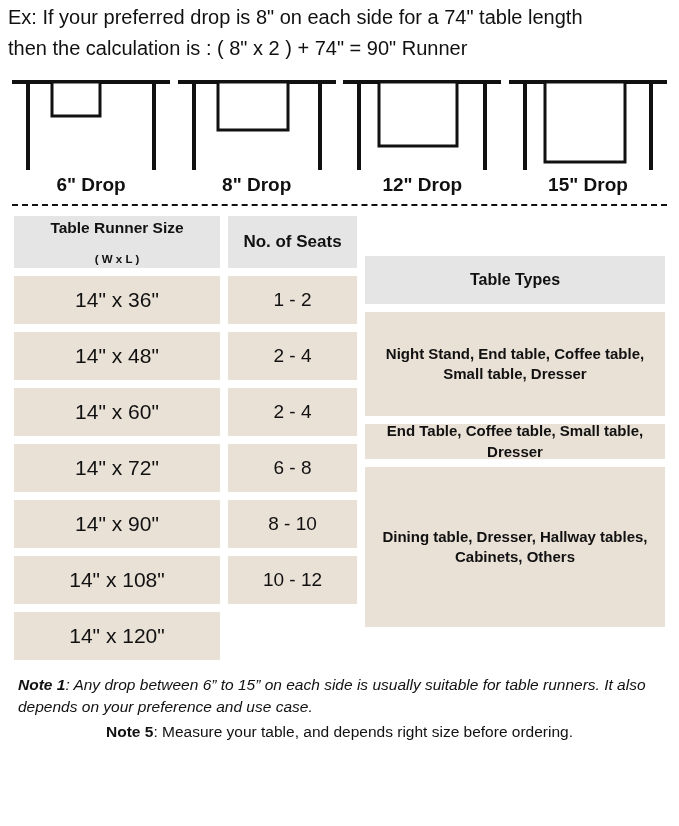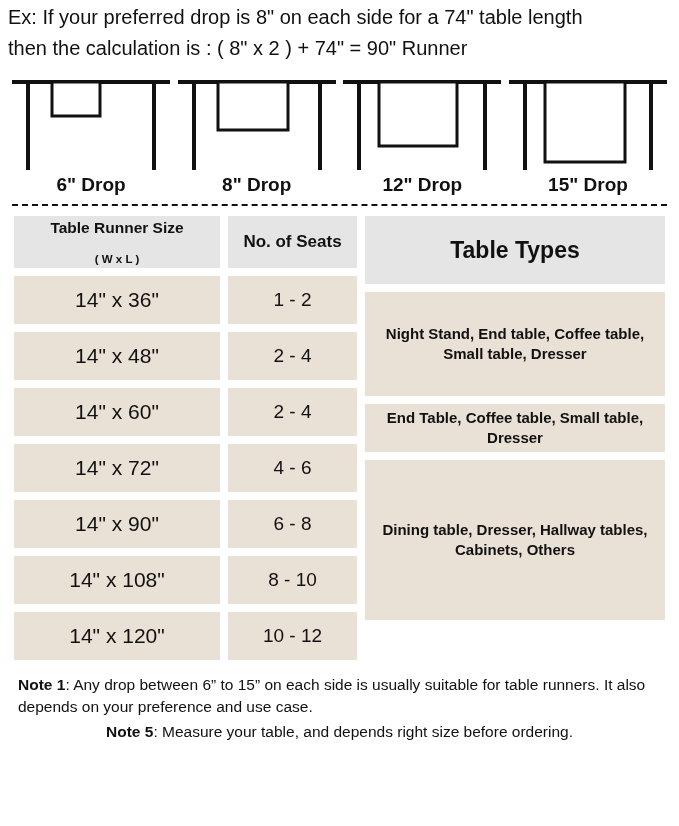--- a/index.html
+++ b/index.html
@@ -97,41 +97,41 @@
     justify-content: center;
     text-align: center;
   }
   .cell.head {
     background: #e5e5e5;
     font-weight: bold;
   }
   .runner-head { height: 52px; font-size: 15.5px; }
   .runner-head .sub { font-weight: bold; font-size: 11.5px; margin-top: 16px; }
   .seats-head { height: 52px; font-size: 17px; }
-  .types-head { height: 68px; font-size: 23px; }
+  .types-head { height: 48px; font-size: 16px; margin-top: 40px; }
 
   .runner-cell { height: 48px; font-size: 21px; }
   .seats-cell  { height: 48px; font-size: 19px; }
 
   .types-cell {
     font-size: 15px;
     font-weight: bold;
     line-height: 1.35;
     padding: 6px 10px;
   }
 
   
   .notes {
     padding: 6px 10px 0 10px;
     font-size: 15.5px;
     line-height: 1.45;
   }
   .note { margin-bottom: 2px; text-align: center; }
   .note b { font-weight: bold; }
-  .note-1 { text-align: left; }
+  .note-1 { text-align: left; font-style: italic; }
 </style>
 </head>
 <body>
 
 <div class="page">
 
   <div class="example">Ex: If your preferred drop is 8" on each side for a 74" table length</div>
   <div class="example">then the calculation is : ( 8" x 2 ) + 74" = 90" Runner</div>
 
   <div class="diagram-row">
@@ -197,30 +197,29 @@
       <div class="cell runner-cell">14" x 90"</div>
       <div class="cell runner-cell">14" x 108"</div>
       <div class="cell runner-cell">14" x 120"</div>
     </div>
 
     <div class="col-seats">
       <div class="cell head seats-head">No. of Seats</div>
       <div class="cell seats-cell">1 - 2</div>
       <div class="cell seats-cell">2 - 4</div>
       <div class="cell seats-cell">2 - 4</div>
-      <div class="cell seats-cell">4 - 6</div>
       <div class="cell seats-cell">6 - 8</div>
       <div class="cell seats-cell">8 - 10</div>
       <div class="cell seats-cell">10 - 12</div>
     </div>
 
     <div class="col-types">
       <div class="cell head types-head">Table Types</div>
       <div class="cell types-cell" style="height:104px">Night Stand, End table, Coffee table, Small table, Dresser</div>
-      <div class="cell types-cell" style="height:48px">End Table, Coffee table, Small table, Dresser</div>
+      <div class="cell types-cell" style="height:35px">End Table, Coffee table, Small table, Dresser</div>
       <div class="cell types-cell" style="height:160px">Dining table, Dresser, Hallway tables, Cabinets, Others</div>
     </div>
 
   </div>
 
   <div class="notes">
     <div class="note note-1">
       <b>Note 1</b><span>: Any drop between 6” to 15” on each side is usually suitable for table runners. It also depends on your preference and use case.</span>
     </div>
     <div class="note">

